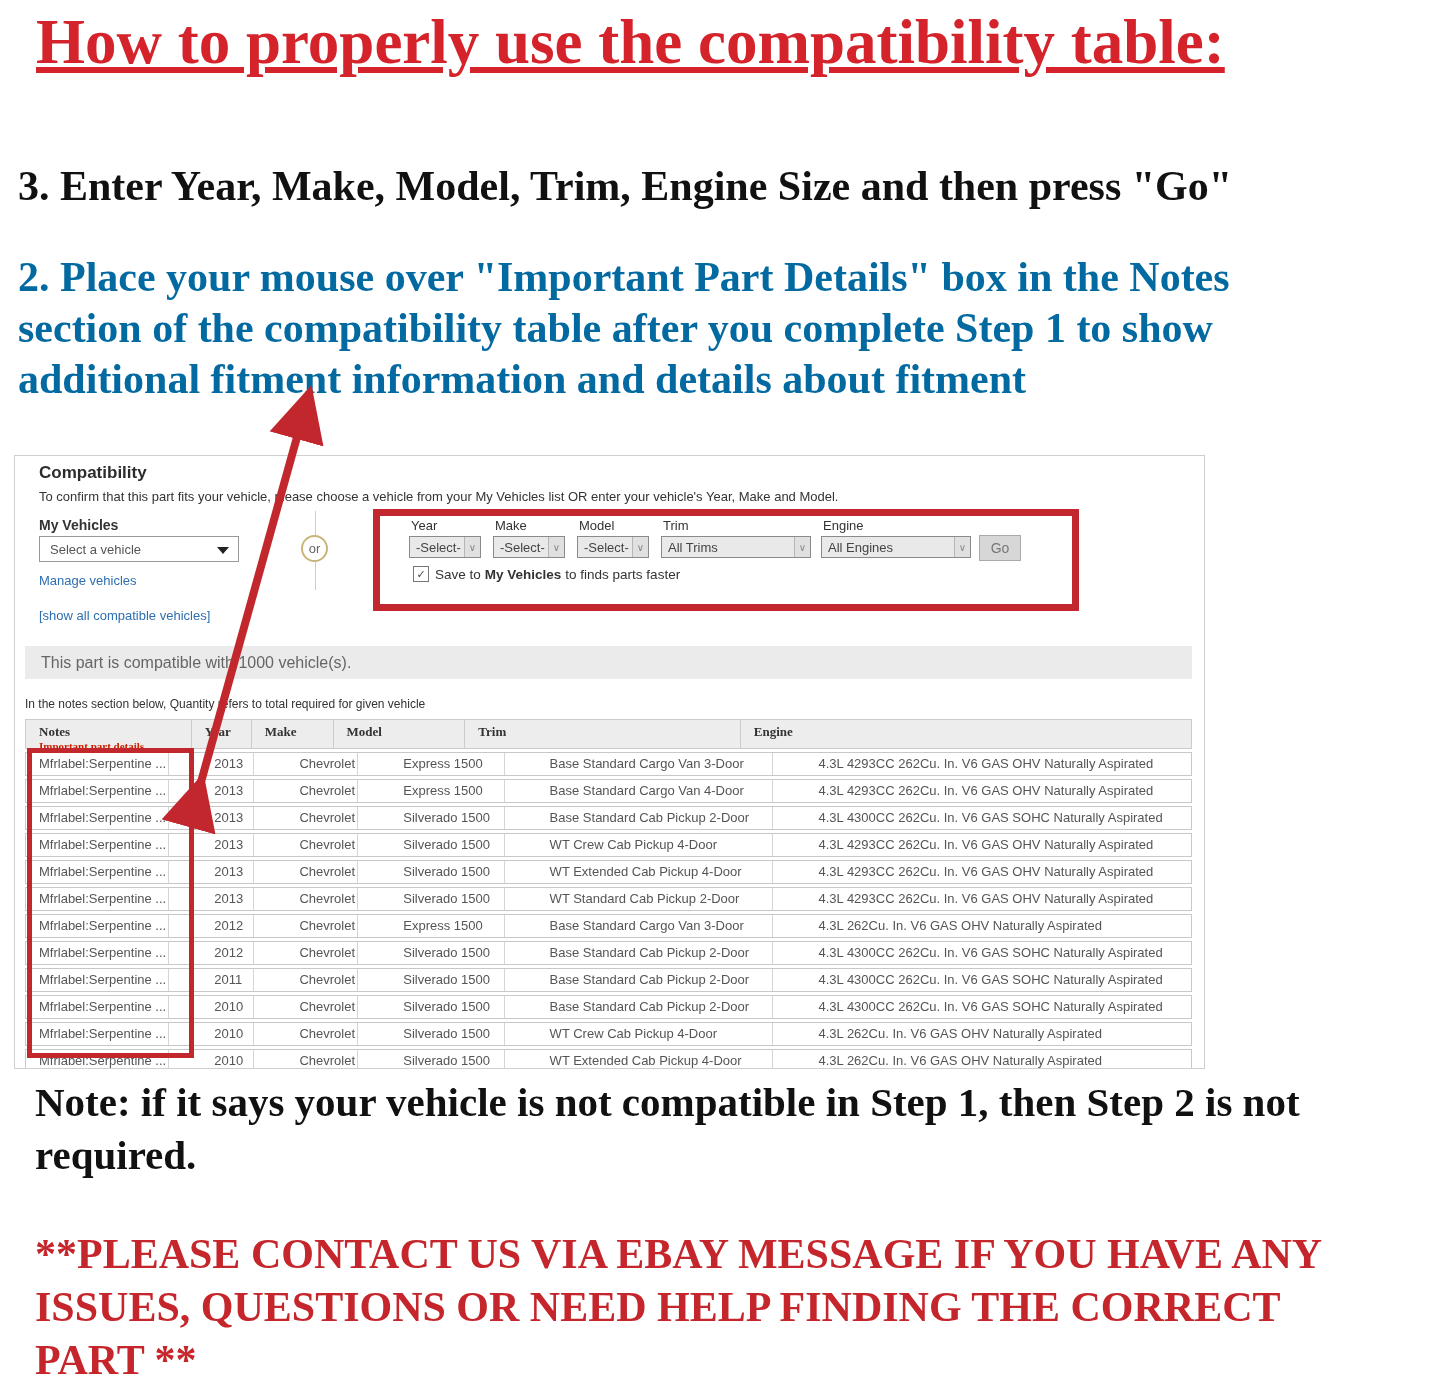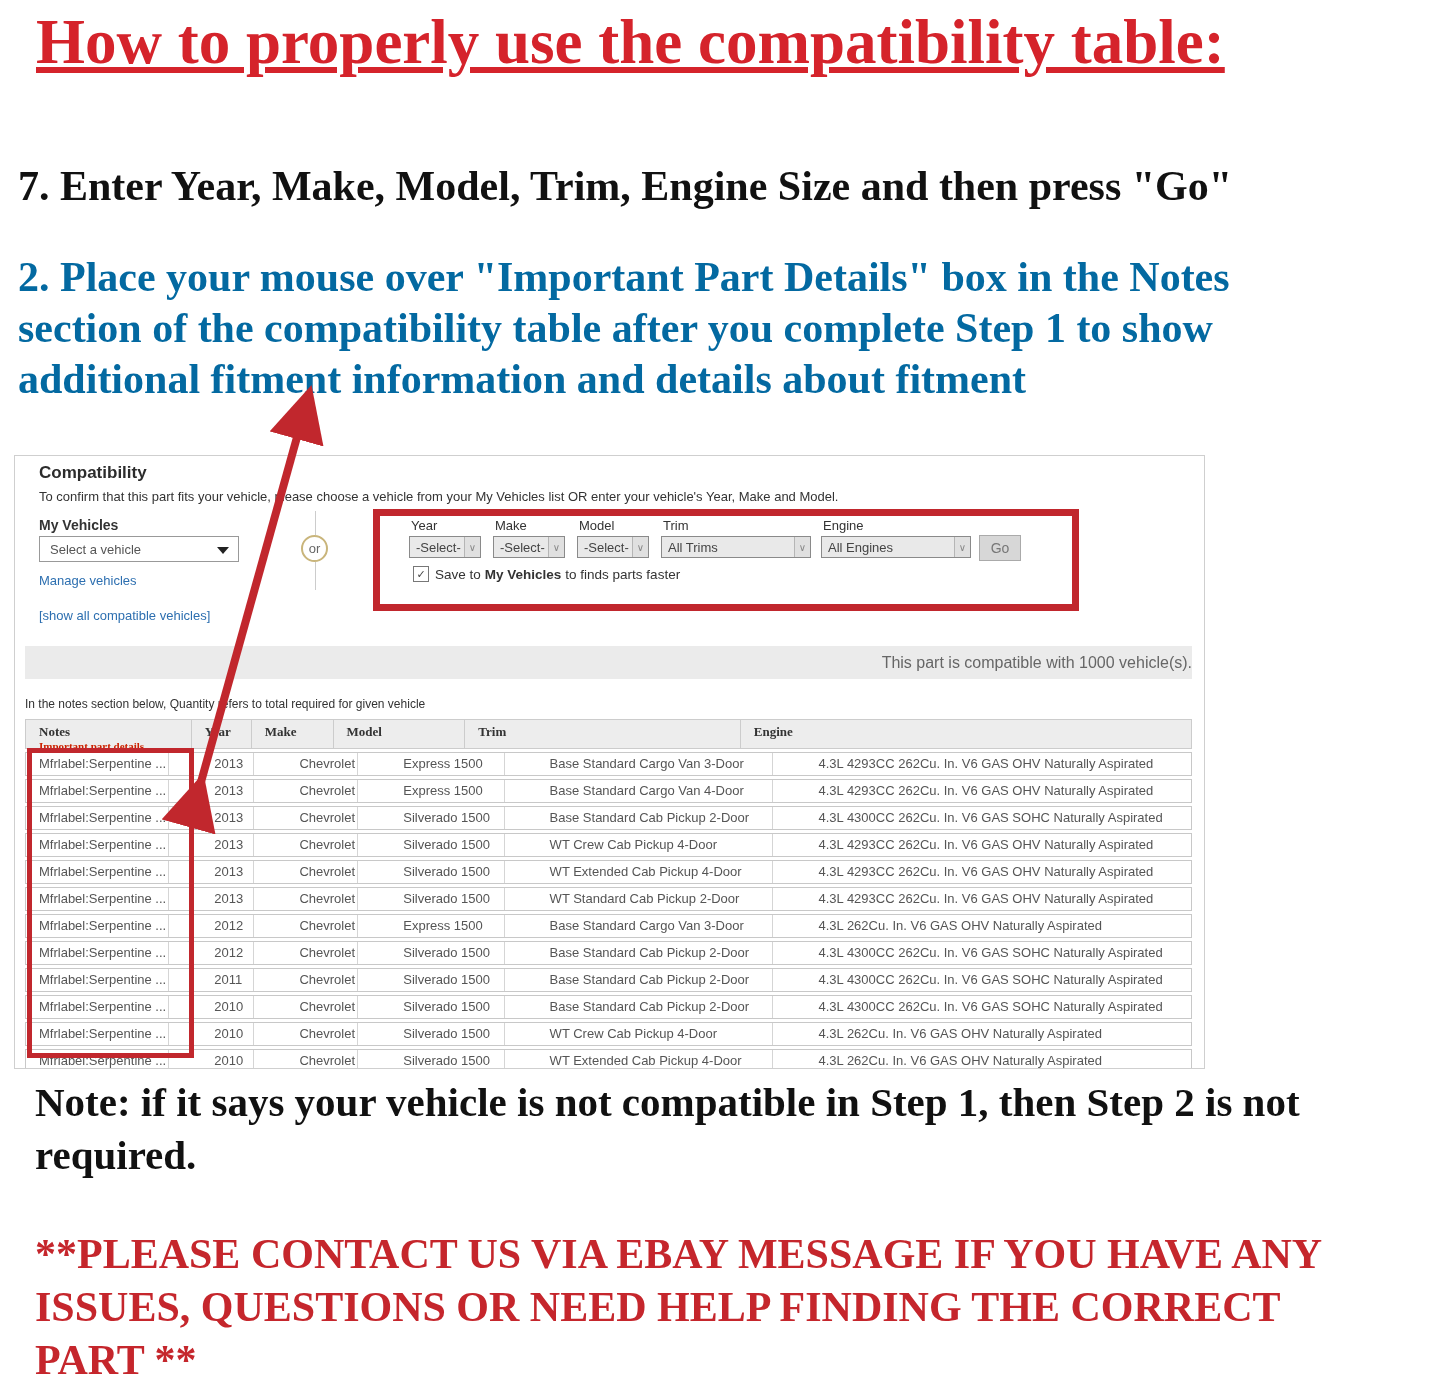--- a/index.html
+++ b/index.html
@@ -41,21 +41,21 @@
              display:flex;align-items:center;justify-content:center;background:#e0e0e0;}
   .go-btn{left:964px;top:79px;width:40px;height:24px;background:#d7d7d7;border:1px solid #aaa;
           font-size:14px;color:#777;text-align:center;line-height:24px;}
   .save-row{left:398px;top:110px;display:flex;align-items:center;font-size:13.5px;color:#333;}
   .cbx{width:14px;height:14px;border:1px solid #777;background:#fff;margin-right:6px;
        font-size:11px;line-height:14px;text-align:center;color:#444;}
   .save-row b{margin:0 4px;}
   .save-row .pre{margin-right:0;}
 
   .compat-bar{left:10px;top:190px;width:1167px;height:33px;background:#ebebeb;font-size:16px;color:#666;
-              line-height:33px;padding-left:16px;box-sizing:border-box;text-align:right;}
+              line-height:33px;padding-left:16px;box-sizing:border-box;}
   .notes-line{left:10px;top:241px;font-size:12px;color:#333;}
 
   
   .tbl{left:10px;top:263px;width:1167px;}
   .thead{display:flex;height:30px;background:#ededed;border:1px solid #ccc;box-sizing:border-box;font-family:Liberation Serif, serif;}
   .hc{box-sizing:border-box;padding:4px 0 0 13px;font-size:13px;font-weight:bold;color:#333;
       border-right:1px solid #ccc;overflow:hidden;}
   .hc:last-child{border-right:none;}
   .sub-red{font-size:11px;font-weight:bold;color:var(--label-red,#cc2200);margin-top:0px;}
   .trow{display:flex;height:22px;margin-top:3px;border:1px solid #c8c8c8;background:#fff;box-sizing:content-box;gap:32px;}
@@ -72,21 +72,21 @@
 
   .note-text{left:35px;top:1076px;width:1365px;font-size:41px;line-height:53px;color:#111;}
   .contact-text{left:35px;top:1228px;width:1325px;font-size:42px;line-height:53px;color:var(--contact-red,#c5262c);}
 </style>
 </head>
 <body>
 
 <div class="page" style="--accent-red: #c1272d; --title-red: #d5232b; --contact-red: #c5262c; --label-red: #cc2200; --link-blue: #2d6fb0;">
 
   <div class="abs serif title">How to properly use the compatibility table:</div>
-  <div class="abs serif step1">7. Enter Year, Make, Model, Trim, Engine Size and then press "Go"</div>
+  <div class="abs serif step1">3. Enter Year, Make, Model, Trim, Engine Size and then press "Go"</div>
   <div class="abs serif step2">2. Place your mouse over "Important Part Details" box in the Notes section of the compatibility table after you complete Step 1 to show additional fitment information and details about fitment</div>
 
   <div class="abs panel">
     <div class="abs panel-title">Compatibility</div>
     <div class="abs panel-desc">To confirm that this part fits your vehicle, please choose a vehicle from your My Vehicles list OR enter your vehicle's Year, Make and Model.</div>
 
     <div class="abs mv-label">My Vehicles</div>
     <div class="abs veh-select">
       <span>Select a vehicle</span>
       <span class="tri"></span>

